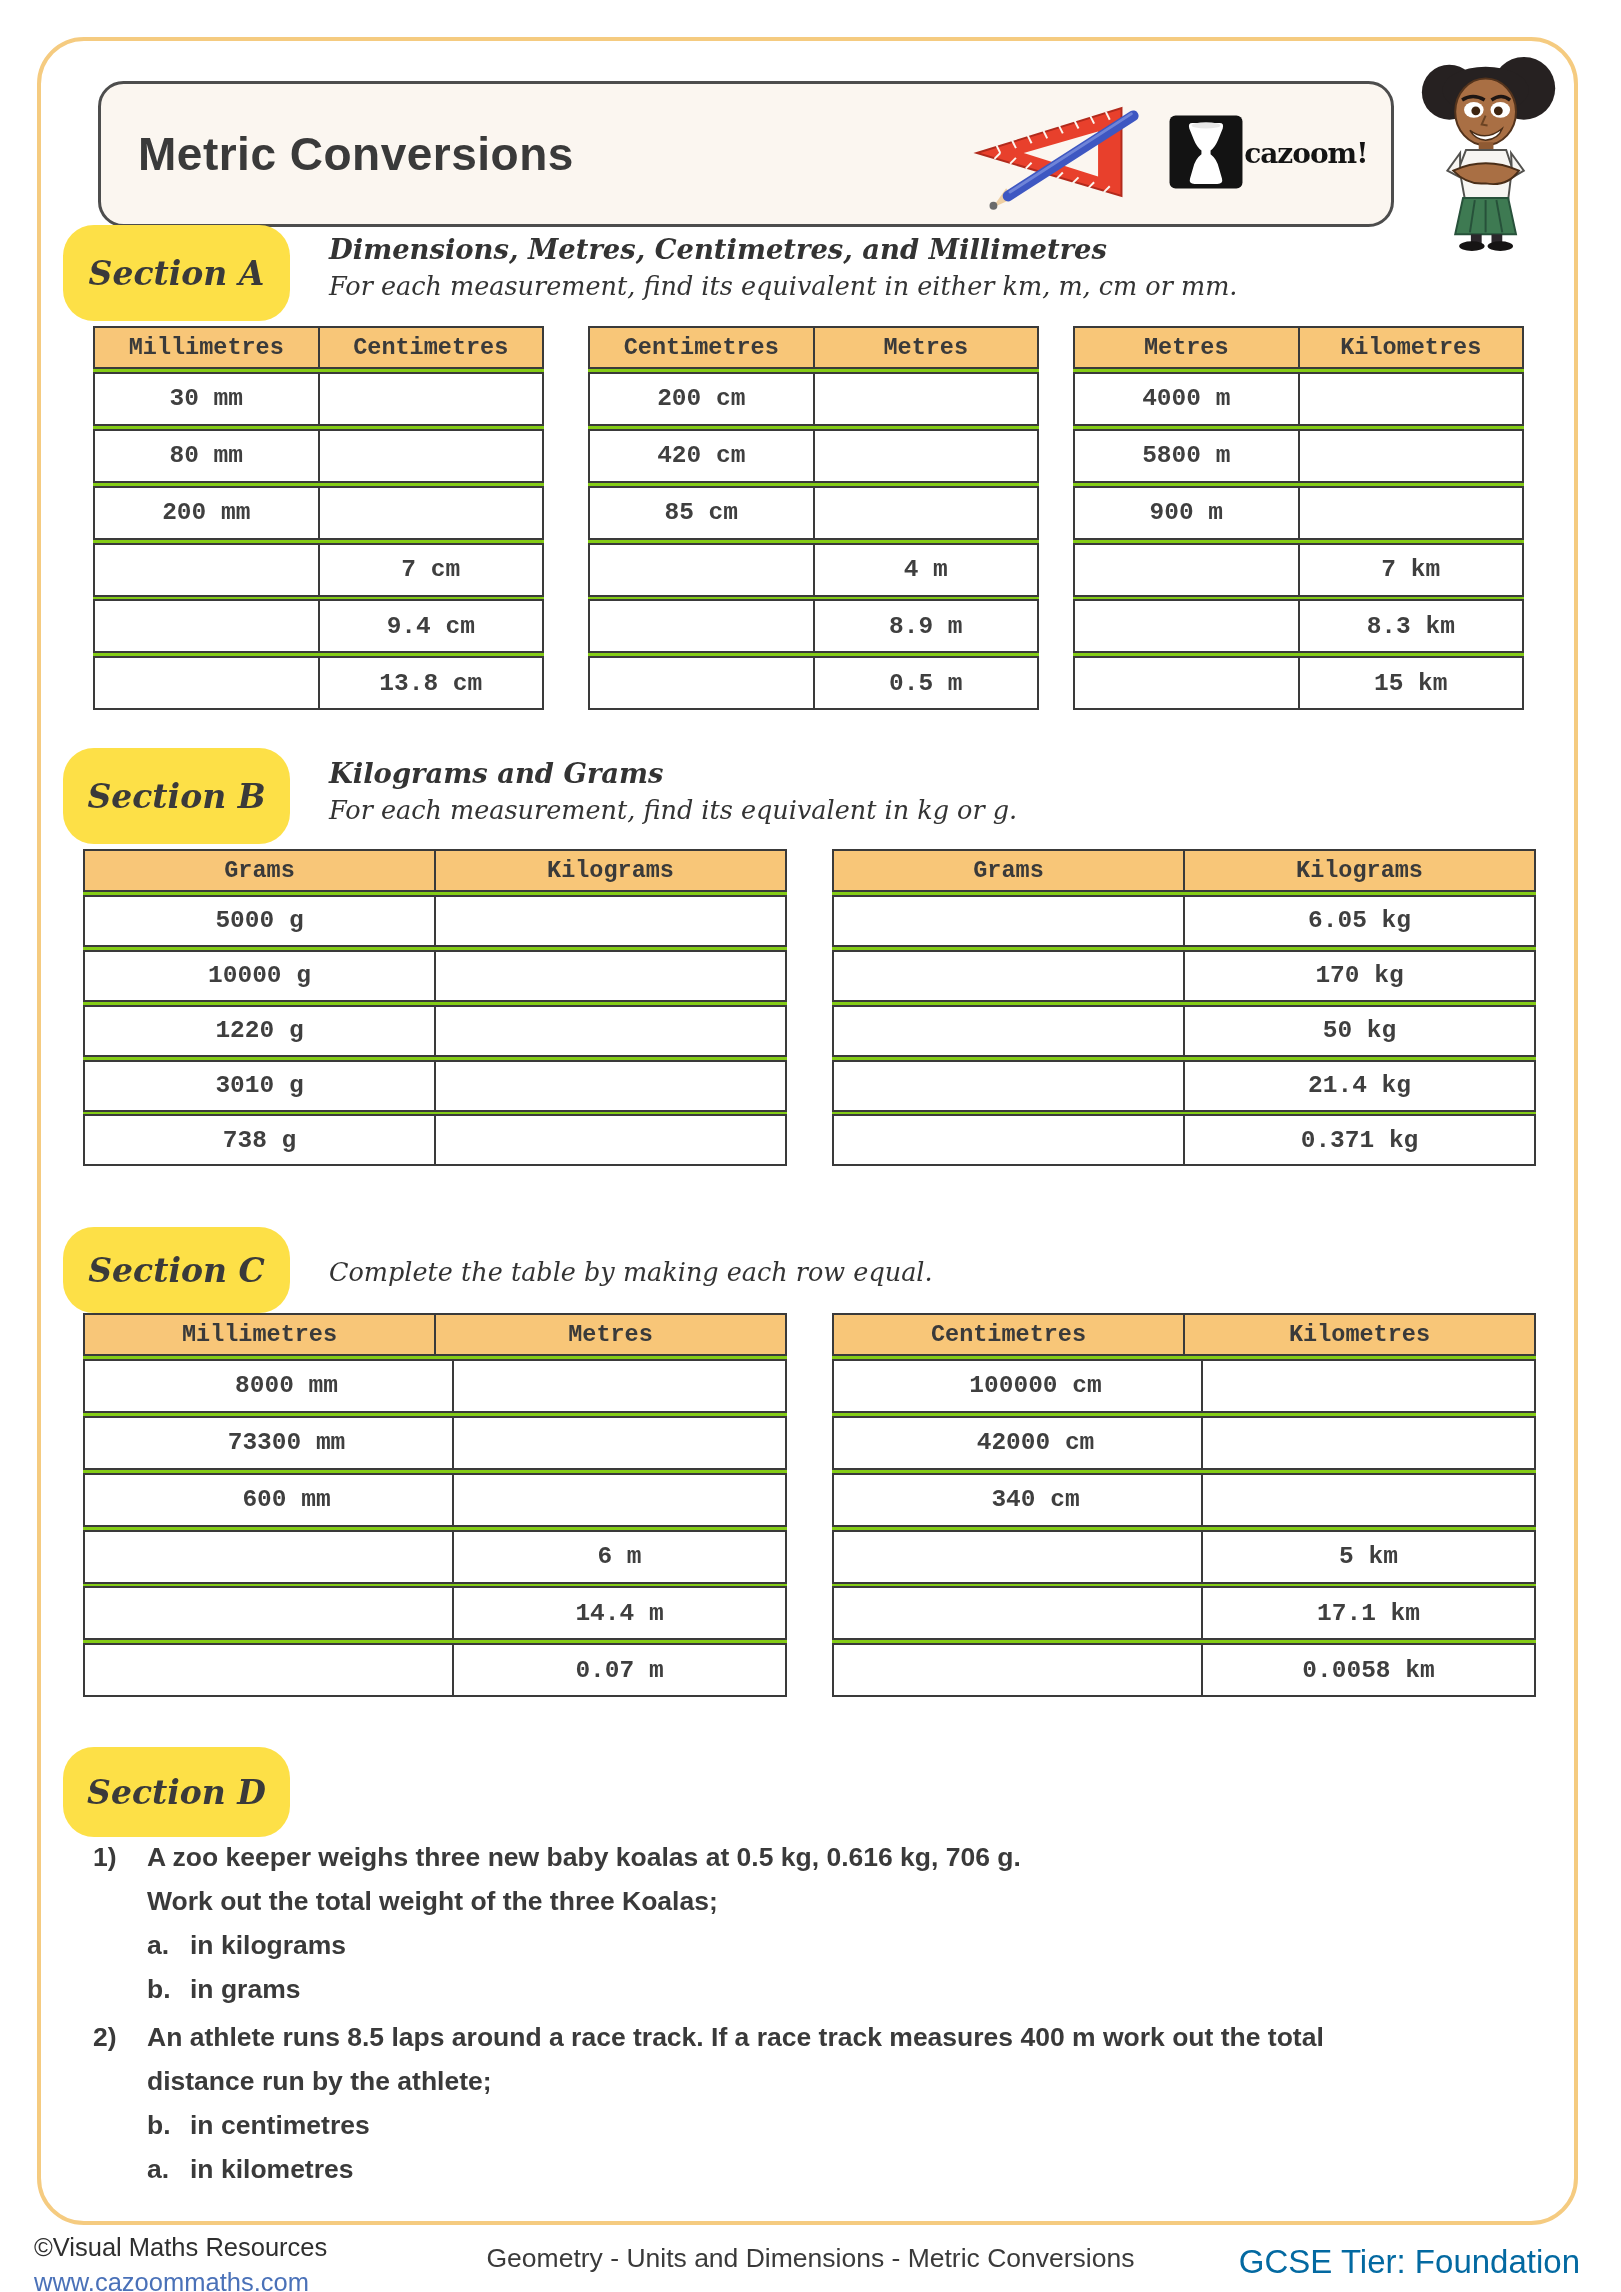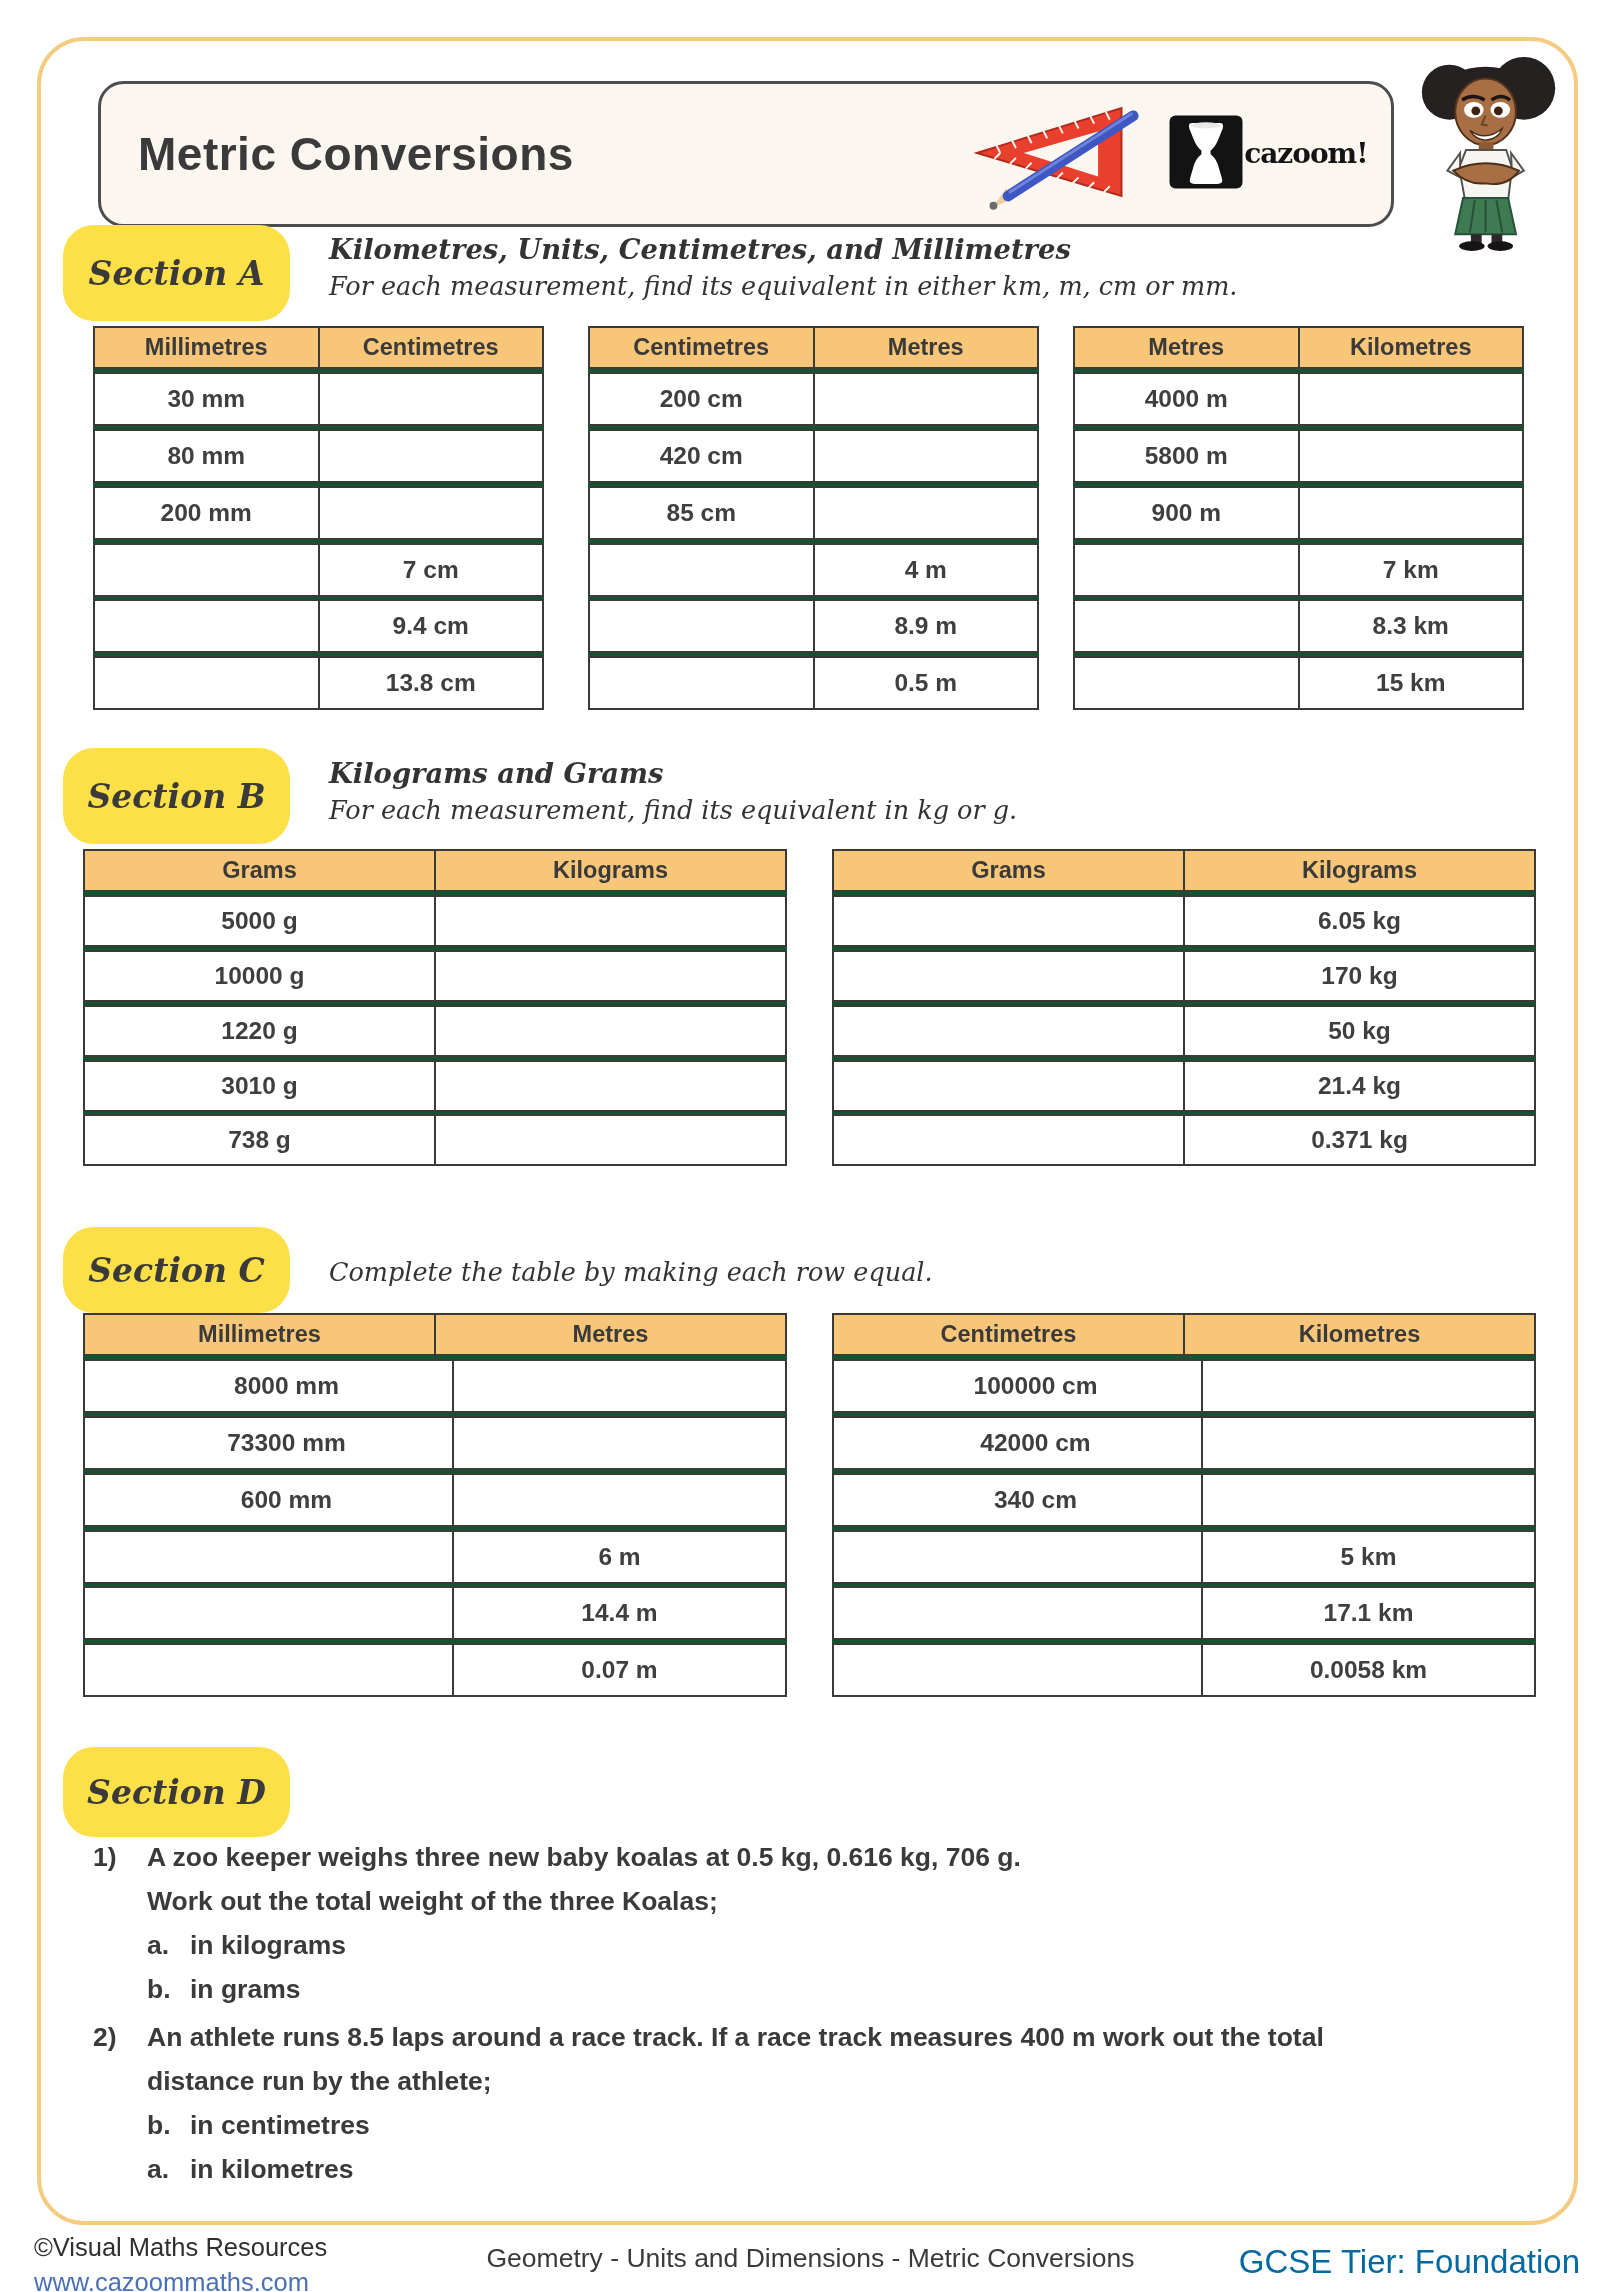--- a/index.html
+++ b/index.html
@@ -35,21 +35,21 @@
   .section-label span{font-family:"DejaVu Serif",serif;font-style:italic;font-weight:bold;
     font-size:33px;color:#3A3A3A;}
   .section-head{position:absolute;left:329px;}
   .sec-heading{font-family:"DejaVu Serif",serif;font-style:italic;font-weight:bold;
     font-size:27.4px;color:#333;}
   .sec-instruction{font-family:"DejaVu Serif",serif;font-style:italic;font-size:25.5px;
     color:#333;margin-top:5.9px;}
 
   
   .tables-row{position:absolute;display:flex;}
-  .wtable{background:#14532d;}
+  .wtable{background:#84cc16;font-family:Liberation Mono, monospace;}
   .thead{display:flex;height:43px;background:var(--accent-orange);
     border:2.5px solid var(--table-border-dark);}
   .th{flex:1;display:flex;align-items:center;justify-content:center;
     font-weight:bold;font-size:23.5px;color:#3A3A3A;}
   .th:first-child{border-right:2.5px solid var(--table-border-dark);}
   .trow{display:flex;border:2.5px solid var(--table-border-dark);margin-top:2.9px;background:#fff;}
   .td{flex:1;display:flex;align-items:center;justify-content:center;
     font-weight:bold;font-size:24.5px;color:#3F3F3F;}
   .td:first-child{border-right:2.5px solid var(--table-border-dark);}
   .sec-a .trow{height:54px;}
@@ -152,21 +152,21 @@
       <rect x="84" y="187" width="11" height="11" fill="#2B272B"></rect>
       <ellipse cx="64" cy="199" rx="13" ry="5" fill="#161414"></ellipse>
       <ellipse cx="93" cy="199" rx="13" ry="5" fill="#161414"></ellipse>
     </svg>
   </span>
 
   <div class="section-label" style="top:225px;height:96px">
     <span>Section A</span>
   </div>
   <div class="section-head" style="top:233px">
-    <div class="sec-heading">Kilometres, Units, Centimetres, and Millimetres</div>
+    <div class="sec-heading">Dimensions, Metres, Centimetres, and Millimetres</div>
     <div class="sec-instruction">For each measurement, find its equivalent in either km, m, cm or mm.</div>
   </div>
   <div class="tables-row tables-a sec-a" style="left:93px;top:326px">
     <div class="wtable">
         <div class="thead">
           <div class="th">Millimetres</div>
           <div class="th">Centimetres</div>
         </div>
         <div class="trow">
           <div class="td">30 mm</div>

